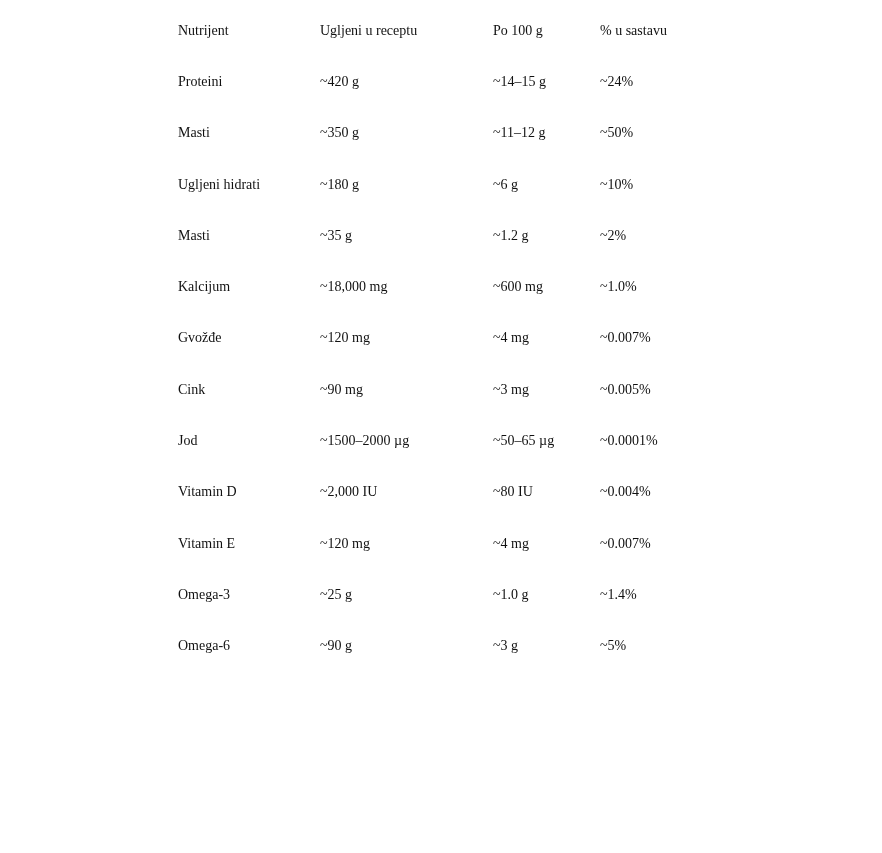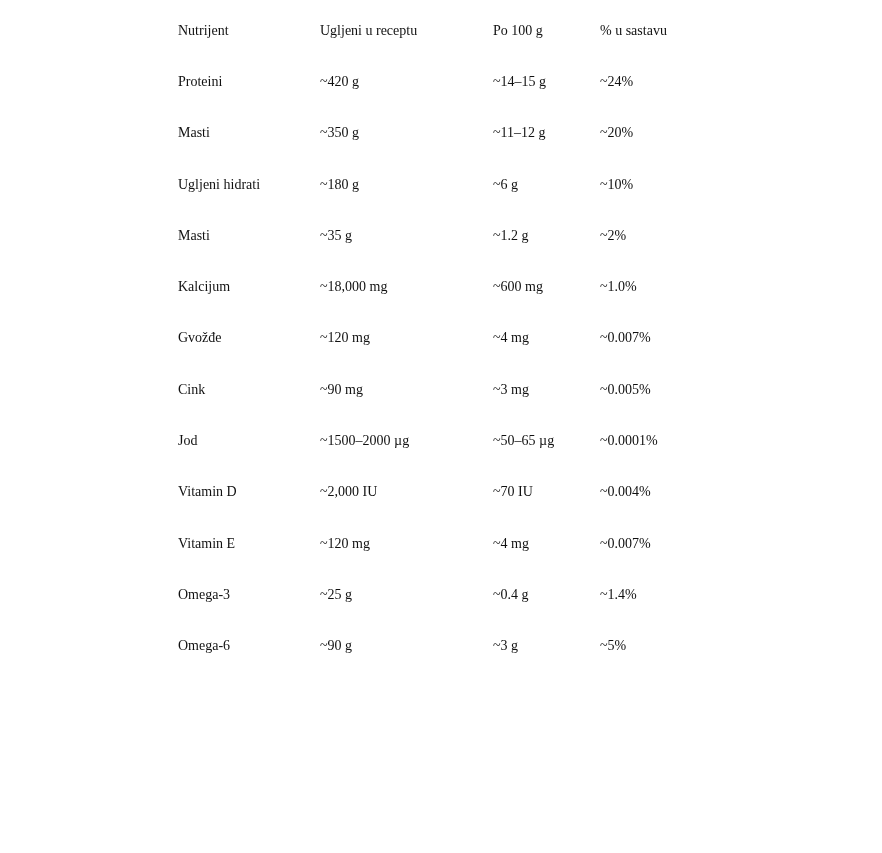--- a/index.html
+++ b/index.html
@@ -59,21 +59,21 @@
       <tr>
         <td>Proteini</td>
         <td>~420 g</td>
         <td>~14–15 g</td>
         <td>~24%</td>
       </tr>
       <tr>
         <td>Masti</td>
         <td>~350 g</td>
         <td>~11–12 g</td>
-        <td>~20%</td>
+        <td>~50%</td>
       </tr>
       <tr>
         <td>Ugljeni hidrati</td>
         <td>~180 g</td>
         <td>~6 g</td>
         <td>~10%</td>
       </tr>
       <tr>
         <td>Masti</td>
         <td>~35 g</td>
@@ -100,33 +100,33 @@
       </tr>
       <tr>
         <td>Jod</td>
         <td>~1500–2000 µg</td>
         <td>~50–65 µg</td>
         <td>~0.0001%</td>
       </tr>
       <tr>
         <td>Vitamin D</td>
         <td>~2,000 IU</td>
-        <td>~70 IU</td>
+        <td>~80 IU</td>
         <td>~0.004%</td>
       </tr>
       <tr>
         <td>Vitamin E</td>
         <td>~120 mg</td>
         <td>~4 mg</td>
         <td>~0.007%</td>
       </tr>
       <tr>
         <td>Omega-3</td>
         <td>~25 g</td>
-        <td>~0.4 g</td>
+        <td>~1.0 g</td>
         <td>~1.4%</td>
       </tr>
       <tr>
         <td>Omega-6</td>
         <td>~90 g</td>
         <td>~3 g</td>
         <td>~5%</td>
       </tr>
     </tbody>
 </table>

